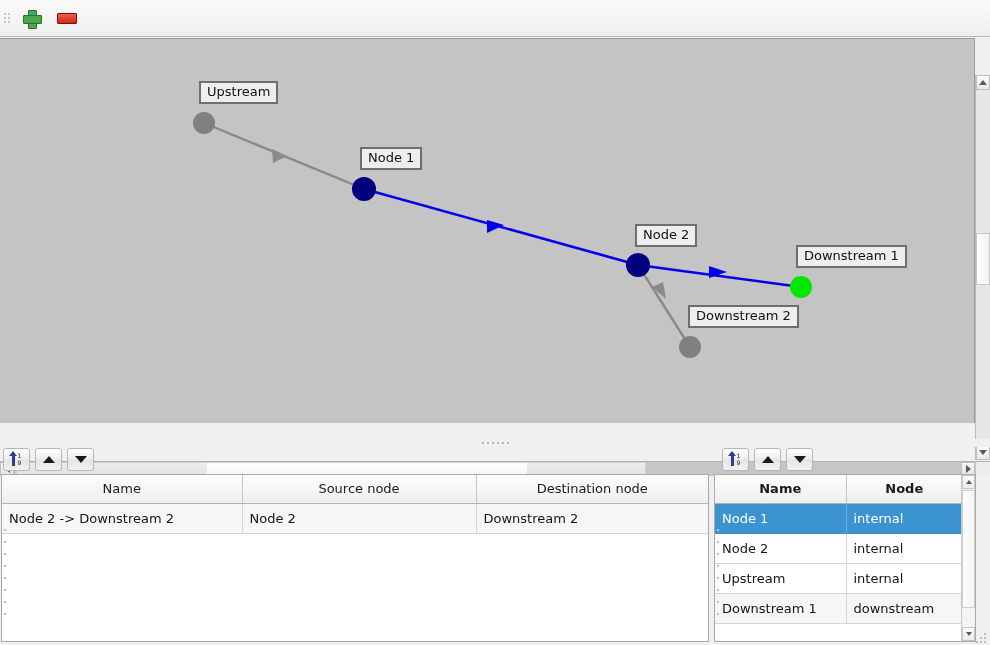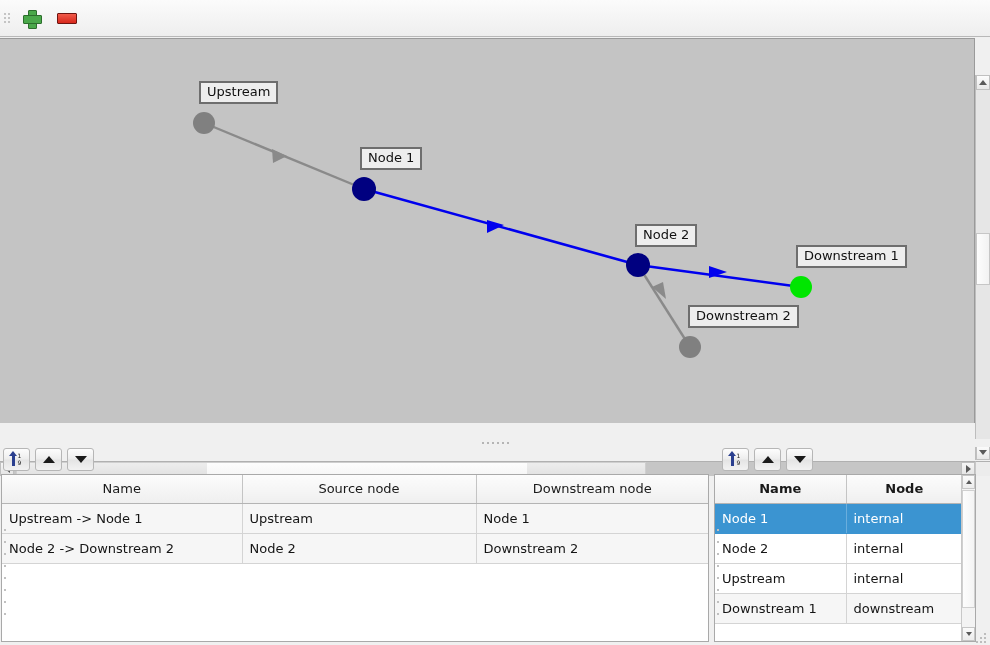--- a/index.html
+++ b/index.html
@@ -323,29 +323,24 @@
       <table>
         <colgroup>
             <col style="width:240px">
             <col style="width:234px">
             <col>
           </colgroup>
         <thead>
           <tr>
             <th>Name</th>
             <th>Source node</th>
-            <th style="border-right:none">Downstream node</th>
+            <th style="border-right:none">Destination node</th>
           </tr>
         </thead>
         <tbody>
-          <tr class="even">
-            <td>Upstream -&gt; Node 1</td>
-            <td>Upstream</td>
-            <td style="border-right:none">Node 1</td>
-          </tr>
           <tr class="even">
             <td>Node 2 -&gt; Downstream 2</td>
             <td>Node 2</td>
             <td style="border-right:none">Downstream 2</td>
           </tr>
         </tbody>
       </table>
       <div class="left-grip">
         <i></i>
           <i></i>

